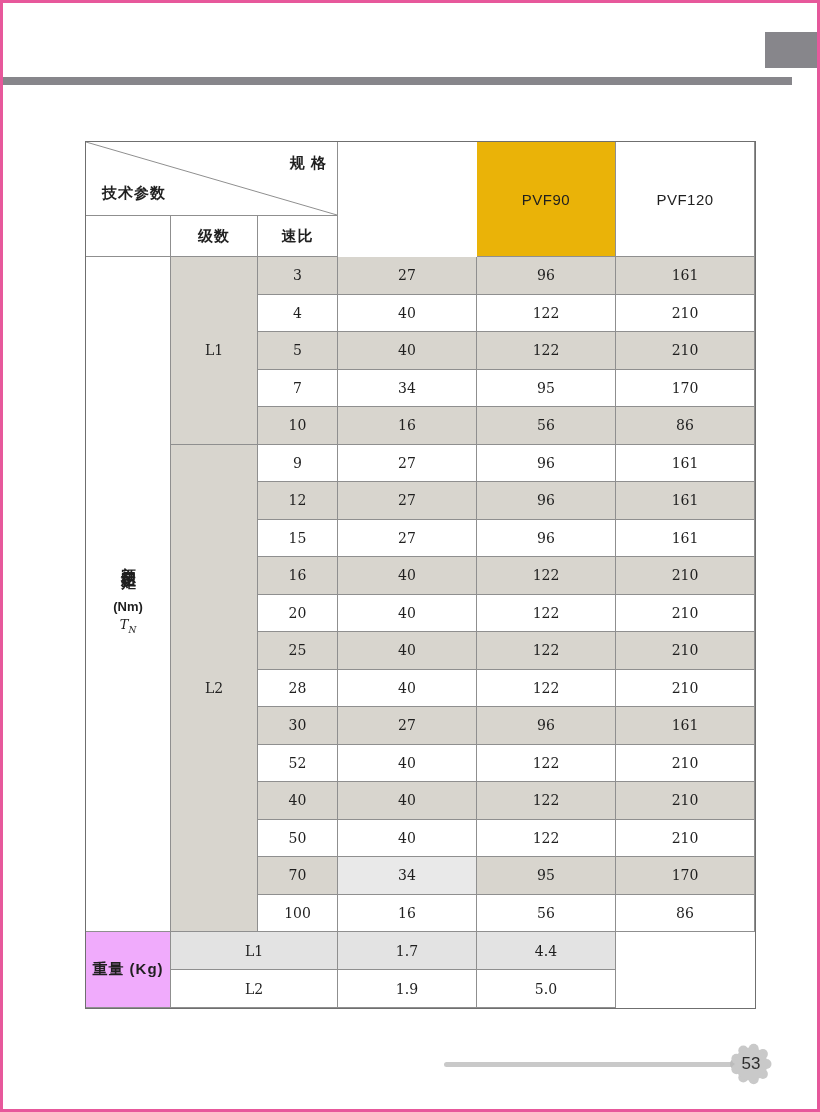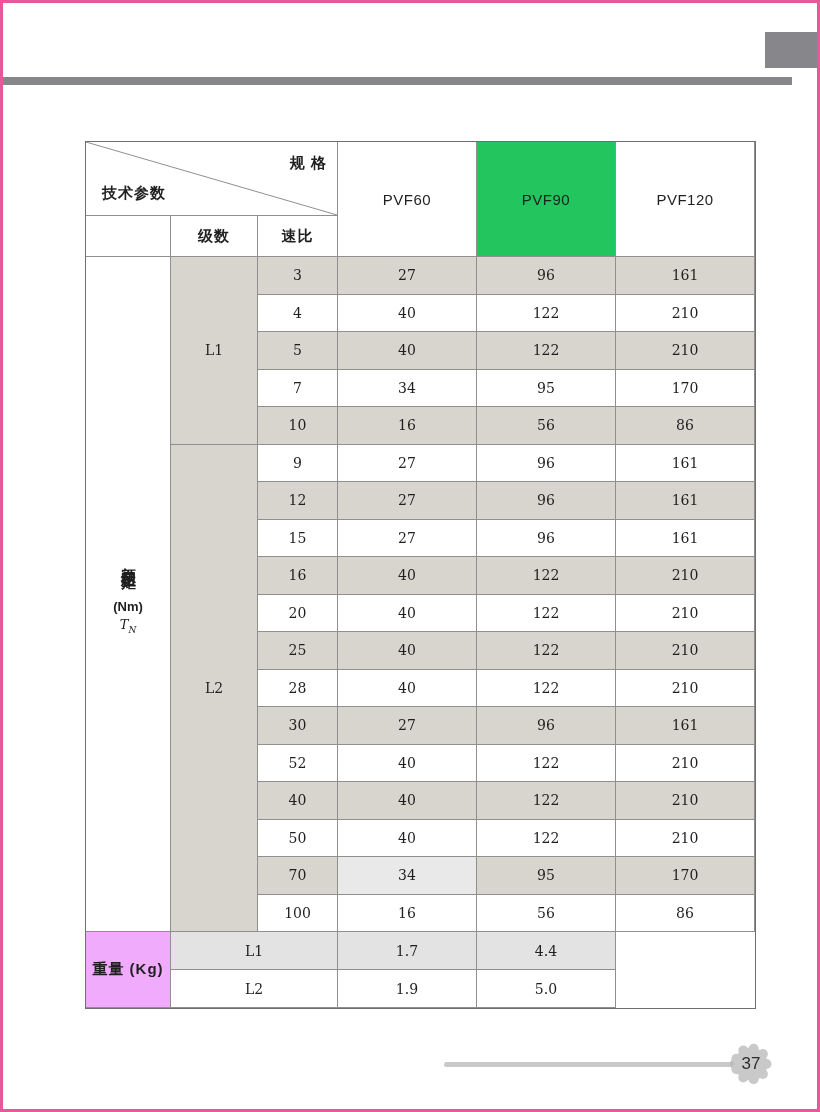--- a/index.html
+++ b/index.html
@@ -40,21 +40,21 @@
   
   .corner-cell{grid-column:1 / 4; grid-row:1; position:relative; background:#fff;}
   .corner-cell svg{position:absolute; inset:0; width:100%; height:100%;}
   .corner-br{position:absolute; left:16px; bottom:12px;}
   .corner-tr{position:absolute; right:10px; top:12px;margin-left:32px;}
 
   .empty-cell{grid-column:1; grid-row:2; background:#fff;}
   .stage-head{grid-column:2; grid-row:2; background:#fff;}
   .ratio-head{grid-column:3; grid-row:2; background:#fff;}
   .model-1{grid-column:4; grid-row:1 / 3; background:#fff;}
-  .model-2{grid-column:5; grid-row:1 / 3; background:#22c55e;text-align:center;}
+  .model-2{grid-column:5; grid-row:1 / 3; background:#eab308;text-align:center;}
   .model-3{grid-column:6; grid-row:1 / 3; background:#fff;}
 
   
   .torque-cell{grid-column:1; grid-row:3 / 21; background:#fff; flex-direction:column; gap:3px;}
   .vert{writing-mode:vertical-rl; text-orientation:upright; font-weight:bold; font-size:15px; letter-spacing:3px;}
   .unit{font-weight:bold; font-size:13px;margin-top:30px;}
   .sym{font-family:"DejaVu Serif", serif; font-style:italic; font-size:13px;}
   .sym sub{font-size:9px;}
 
   .weight-label-cell{grid-column:1; grid-row:21 / 23; background:#f0abfc;}
@@ -81,21 +81,20 @@
       <svg viewBox="0 0 252 74" preserveAspectRatio="none">
         <line x1="0" y1="0" x2="252" y2="74" stroke="#8f8f8f" stroke-width="1" vector-effect="non-scaling-stroke"></line>
       </svg>
       <span class="zh corner-br">技术参数</span>
       <span class="zh corner-tr">规 格</span>
     </div>
 
     <div class="cell empty-cell"></div>
     <div class="cell stage-head zh">级数</div>
     <div class="cell ratio-head zh">速比</div>
-    <div class="cell model-1 model-cell">PVF60</div>
     <div class="cell model-2 model-cell">PVF90</div>
     <div class="cell model-3 model-cell">PVF120</div>
 
     <div class="cell torque-cell">
       <span class="vert">额定扭矩</span>
       <span class="unit">(Nm)</span>
       <span class="sym"><span>T</span><sub>N</sub></span>
     </div>
 
     <div class="cell weight-label-cell zh">重量 (Kg)</div>
@@ -193,16 +192,16 @@
           <circle cx="26.7" cy="39.3" r="5"></circle>
         <circle cx="16.3" cy="37.4" r="5"></circle>
           <circle cx="9.4" cy="29.3" r="5"></circle>
           <circle cx="9.4" cy="18.7" r="5"></circle>
         <circle cx="16.3" cy="10.6" r="5"></circle>
           <circle cx="26.7" cy="8.7" r="5"></circle>
           <circle cx="35.9" cy="14" r="5"></circle>
         <circle cx="24" cy="24" r="16.5"></circle>
       </g>
     </svg>
-    <span class="page-num">37</span>
+    <span class="page-num">53</span>
   </div>
 
 </div>
 
 </body></html>

